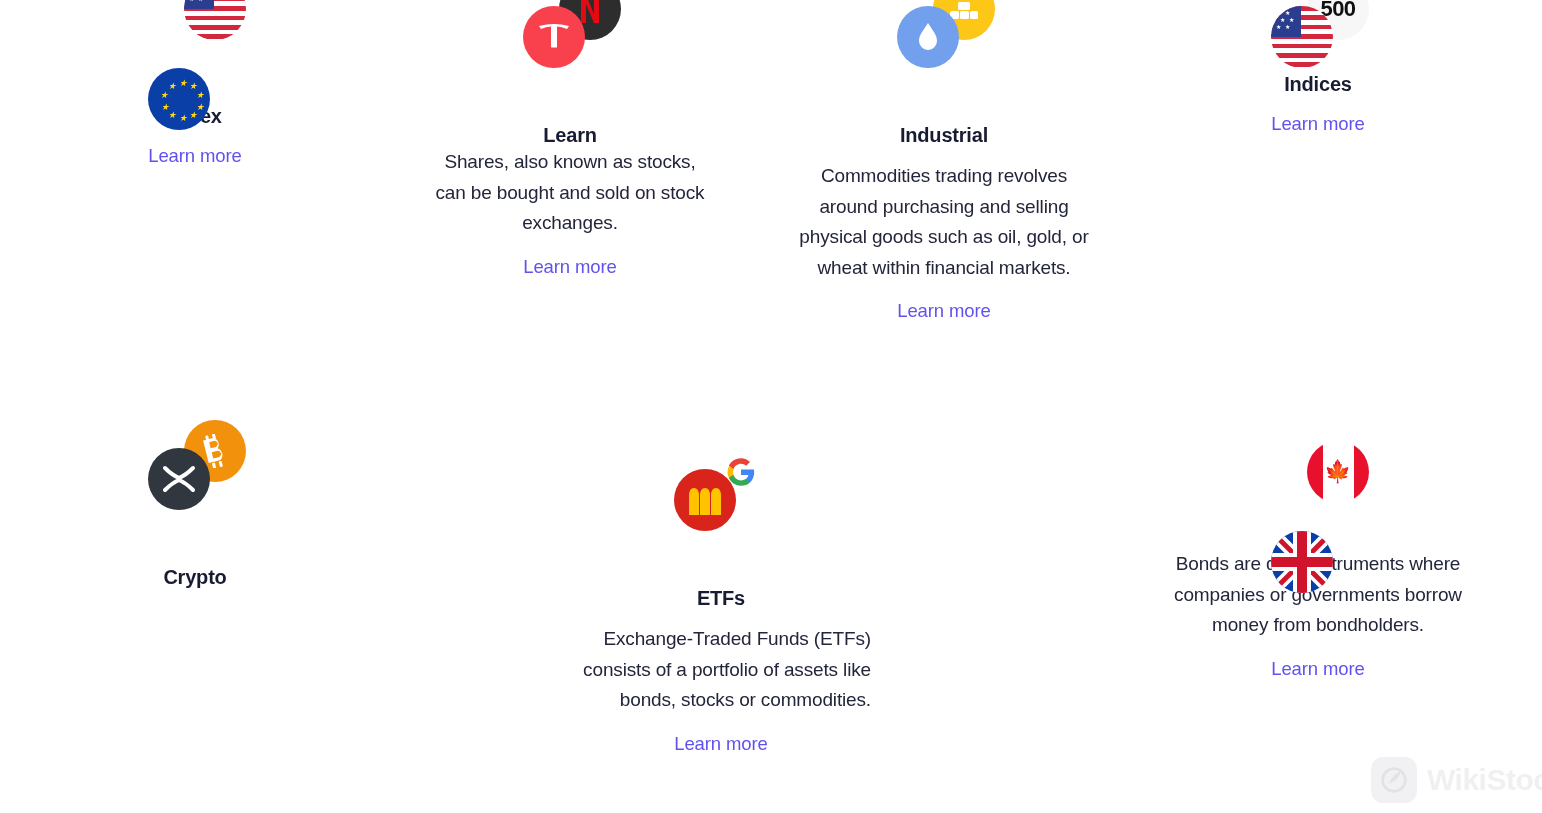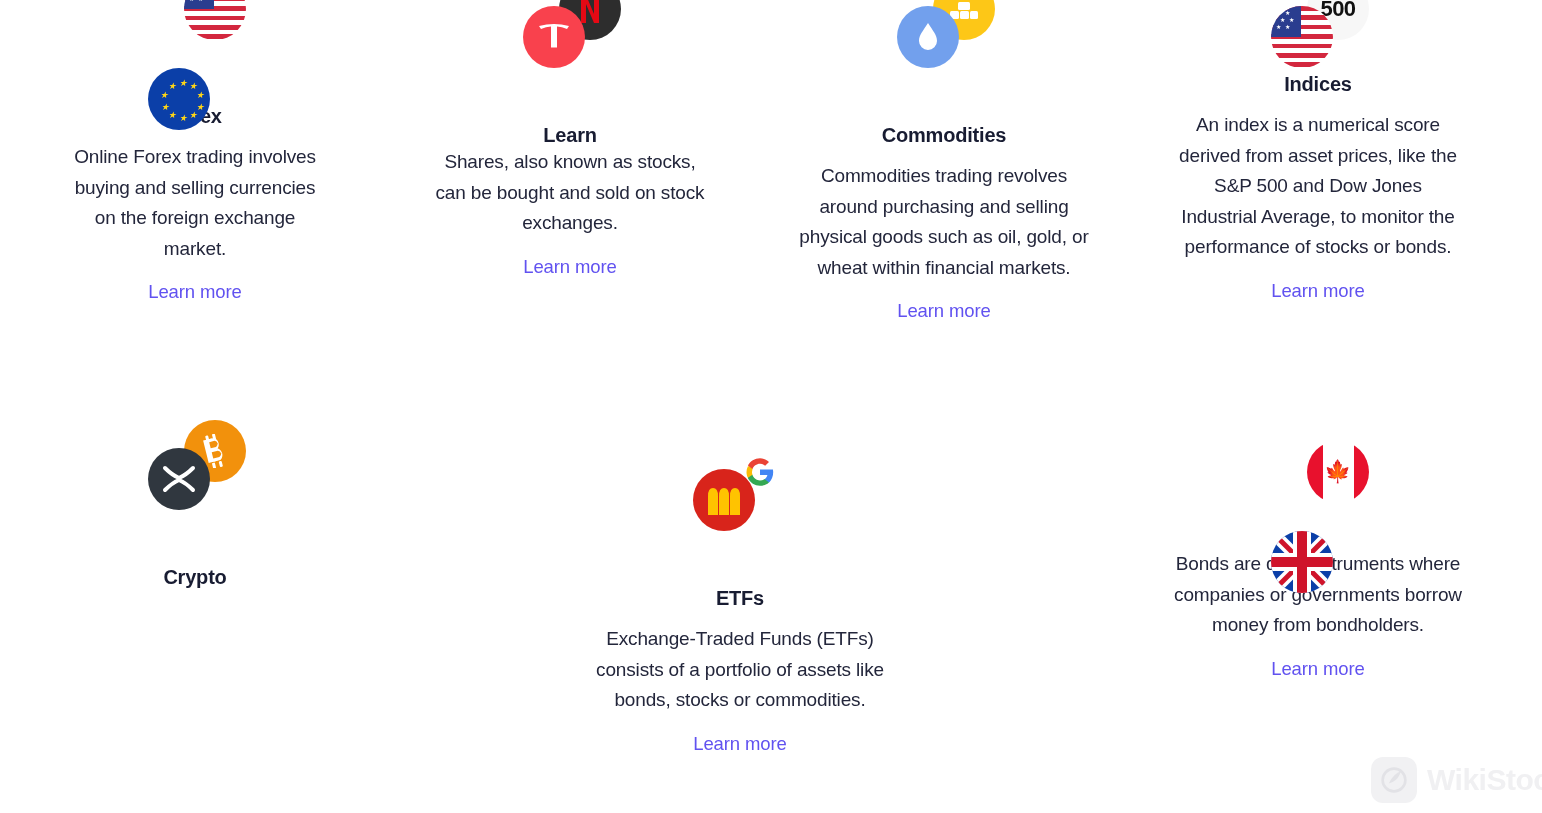--- a/index.html
+++ b/index.html
@@ -160,21 +160,20 @@
           <i style="left:30px;top:32px;">★</i>
           <i style="left:20px;top:35px;">★</i>
           <i style="left:9px;top:32px;">★</i>
           <i style="left:2px;top:24px;">★</i>
           <i style="left:1px;top:12px;">★</i>
           <i style="left:9px;top:3px;">★</i>
         </div>
       </div>
     </div>
     <div class="card-title" style="margin-top:32px;text-align:center;">Forex</div>
-    <div class="card-desc" style="margin-top:14px; padding:0 20px;">Online Forex trading involves buying and selling currencies on the foreign exchange market.</div>
     <a class="learn-more" style="margin-top:16px;">Learn more</a>
   </div>
 
   <div class="card" style="left:420px; top:-8px;">
     <div class="icon-wrap">
       <div class="coin coin-back logo-netflix">
         <svg width="22" height="30" viewBox="0 0 22 30" aria-hidden="true">
           <path d="M2 1 h5 l8 19 V1 h5 v28 h-5 l-8 -19 v19 H2 Z" fill="#e50914"></path>
         </svg>
       </div>
@@ -203,21 +202,21 @@
             <rect x="26" y="2" width="2" height="6" rx="1" transform="rotate(28 27 5)"></rect>
           </g>
         </svg>
       </div>
       <div class="coin coin-front logo-oil">
         <svg width="24" height="30" viewBox="0 0 24 30" aria-hidden="true">
           <path d="M12 1 C17 9 21 13 21 19 a9 9 0 0 1 -18 0 C3 13 7 9 12 1 Z" fill="#ffffff"></path>
         </svg>
       </div>
     </div>
-    <div class="card-title" style="margin-top:51px;">Commodities</div>
+    <div class="card-title" style="margin-top:51px;">Industrial</div>
     <div class="card-desc" style="margin-top:14px; padding:0 0px;">Commodities trading revolves around purchasing and selling physical goods such as oil, gold, or wheat within financial markets.</div>
     <a class="learn-more" style="margin-top:16px;">Learn more</a>
   </div>
 
   <div class="card" style="left:1168px; top:-8px;">
     <div class="icon-wrap">
       <div class="coin coin-back logo-500">
         <span>500</span>
       </div>
       <div class="coin coin-front flag-us">
@@ -226,21 +225,20 @@
           <span class="st" style="left:5px;top:4px;">★</span>
           <span class="st" style="left:14px;top:4px;">★</span>
           <span class="st" style="left:9px;top:11px;">★</span>
           <span class="st" style="left:18px;top:11px;">★</span>
           <span class="st" style="left:5px;top:18px;">★</span>
           <span class="st" style="left:14px;top:18px;">★</span>
         </div>
       </div>
     </div>
     <div class="card-title" style="">Indices</div>
-    <div class="card-desc" style="margin-top:14px; padding:0 10px;">An index is a numerical score derived from asset prices, like the S&amp;P 500 and Dow Jones Industrial Average, to monitor the performance of stocks or bonds.</div>
     <a class="learn-more" style="margin-top:16px;">Learn more</a>
   </div>
 
   <div class="card" style="left:45px; top:434px;">
     <div class="icon-wrap">
       <div class="coin coin-back logo-btc">
         <svg width="26" height="34" viewBox="0 0 26 34" aria-hidden="true">
           <g transform="rotate(-14 13 17)" fill="#ffffff">
             <rect x="7" y="0" width="3" height="6" rx="1"></rect>
             <rect x="14" y="0" width="3" height="6" rx="1"></rect>
@@ -261,40 +259,40 @@
             <path d="M3 4 q7 7 14 10 q7 -3 14 -10"></path>
             <path d="M3 26 q7 -7 14 -10 q7 3 14 10"></path>
           </g>
         </svg>
       </div>
     </div>
     <div class="card-title" style="margin-top:51px;">Crypto</div>
     <a class="learn-more" style="margin-top:16px;"></a>
   </div>
 
-  <div class="card" style="left:590px; top:455px;">
+  <div class="card" style="left:571px; top:455px;">
     <div class="icon-wrap">
       <div class="coin coin-back logo-google">
         <svg width="30" height="30" viewBox="0 0 48 48" aria-hidden="true">
           <path fill="#4285F4" d="M45.1 24.5c0-1.6-.1-3.2-.4-4.7H24v9h11.8c-.5 2.7-2 5-4.3 6.6v5.5h7C42.6 37 45.1 31.3 45.1 24.5z"></path>
           <path fill="#34A853" d="M24 46c5.8 0 10.7-1.9 14.3-5.2l-7-5.5c-1.9 1.3-4.4 2.1-7.3 2.1-5.6 0-10.4-3.8-12.1-8.9H4.7v5.6C8.3 41.3 15.6 46 24 46z"></path>
           <path fill="#FBBC05" d="M11.9 28.5c-.4-1.3-.7-2.7-.7-4.1s.3-2.8.7-4.1v-5.6H4.7C3.2 17.6 2.4 20.7 2.4 24s.8 6.4 2.3 9.2l7.2-4.7z"></path>
           <path fill="#EA4335" d="M24 10.9c3.2 0 6 1.1 8.2 3.2l6.2-6.2C34.7 4.3 29.8 2 24 2 15.6 2 8.3 6.7 4.7 13.6l7.2 5.6C13.6 14.7 18.4 10.9 24 10.9z"></path>
         </svg>
       </div>
       <div class="coin coin-front logo-mcd">
         <svg width="38" height="32" viewBox="0 0 38 32" aria-hidden="true">
           <path d="M13 31 V12 q0 -8 -5 -8 t-5 8 V31 H13 Z" fill="#ffc300"></path>
           <path d="M35 31 V12 q0 -8 -5 -8 t-5 8 V31 H35 Z" fill="#ffc300"></path>
           <path d="M24 31 V12 q0 -8 -5 -8 t-5 8 V31 H24 Z" fill="#ffc300"></path>
         </svg>
       </div>
     </div>
     <div class="card-title" style="margin-top:51px;">ETFs</div>
-    <div class="card-desc" style="margin-top:14px; padding:0 0px;">Exchange-Traded Funds (ETFs) consists of a portfolio of assets like bonds, stocks or commodities.</div>
+    <div class="card-desc" style="margin-top:14px; padding:0 0px;text-align:right;">Exchange-Traded Funds (ETFs) consists of a portfolio of assets like bonds, stocks or commodities.</div>
     <a class="learn-more" style="margin-top:16px;">Learn more</a>
   </div>
 
   <div class="card" style="left:1168px; top:455px;">
     <div class="icon-wrap">
       <div class="coin coin-back flag-ca">
         <div class="bar-l"></div>
         <div class="bar-r"></div>
         <div class="maple">🍁</div>
       </div>

